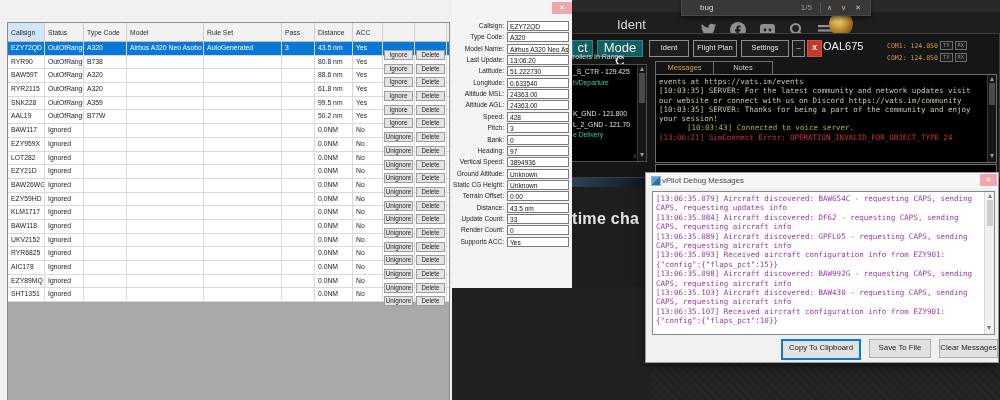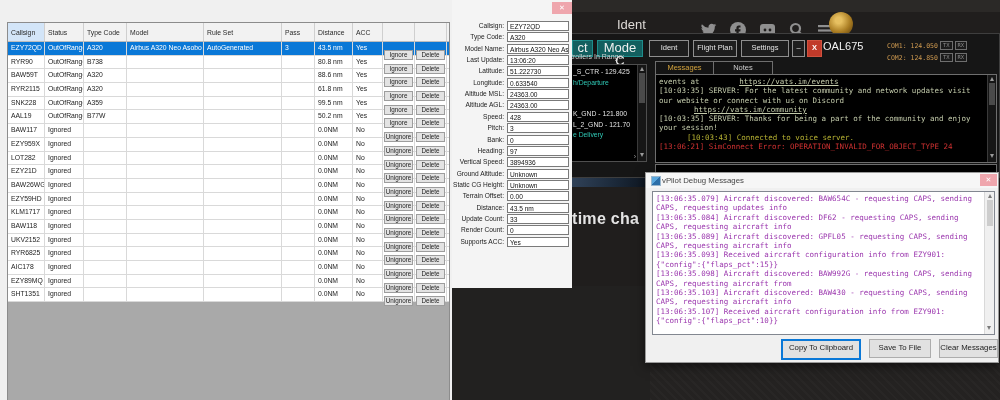--- a/index.html
+++ b/index.html
@@ -56,21 +56,21 @@
   .thumb{width:6px;background:#4a4a4a;margin:1px auto;}
   #ctrl-hchev{position:absolute;right:10px;bottom:0;color:#9a9a9a;font-size:7px;line-height:8px;}
   .tab{position:absolute;top:27px;height:13px;background:#141414;border:1px solid #6e6e6e;border-bottom:none;
     font-size:7.5px;text-align:center;line-height:12px;}
   #tab-messages{left:85px;width:57px;color:#d2a23c;}
   #tab-notes{left:143px;width:58px;color:#cccccc;}
   #msg-box{position:absolute;left:85px;top:40px;width:340px;height:87px;background:#000;border:1px solid #6e6e6e;}
   #msg-text{position:absolute;left:3px;top:2px;width:322px;font-family:"DejaVu Sans Mono",monospace;
     font-size:7.5px;line-height:9.3px;word-wrap:break-word;}
   .msg-server{color:#c3cbab;} .msg-voice{color:#b7b232;margin-left:28px;} .msg-error{color:#d03131;}
-  .msg-link{text-decoration:underline;margin-left:35px;}
+  .msg-link{}
   #msg-input{position:absolute;left:85px;top:130px;width:340px;height:12px;background:#000;border:1px solid #6e6e6e;}
 
   
   #aircraft-window{left:0;top:0;width:452px;height:400px;background:#f0f0f0;z-index:3;}
   #aw-titlebar{position:absolute;left:0;top:0;width:100%;height:16px;background:#fdfdfd;}
   #aw-title{position:absolute;left:17px;top:4px;font-size:7.5px;color:#8a8178;}
   .app-ico{position:absolute;left:5px;top:4px;width:8px;height:8px;
     background:linear-gradient(135deg,#5aa7dd 0 50%,#2c6ea8 50% 100%);border:1px solid #9ab6cc;}
   #grid{position:absolute;left:7px;top:22px;width:441px;height:378px;border:1px solid #8c8c8c;background:#a9a9a9;overflow:hidden;}
   #grid-header{display:flex;height:18px;background:#f2f2f2;border-bottom:1px solid #bdbdbd;}
@@ -117,20 +117,28 @@
 <body>
 
 <div id="canvas">
 
   <div id="bg-page" class="abs"></div>
   <div id="bookmarks-bar" class="abs">
     <span class="bm-item">myWorld</span>
     <span class="bm-item"><span class="folder-ico"></span><span>Audio</span></span>
     <span class="circle-ico"></span>
     <span class="bm-item">›</span>
+  </div>
+  <div id="find-bar" class="abs">
+    <span class="q">bug</span>
+    <span class="cnt">1/5</span>
+    <span class="sep"></span>
+    <span class="fb">∧</span>
+    <span class="fb">∨</span>
+    <span class="fb">✕</span>
   </div>
   <div id="social-row" class="abs">
     <span>
         <svg width="17" height="15" viewBox="0 0 24 20">
           <path fill="#8f8f8f" d="M23 2.3c-.8.4-1.7.6-2.6.8A4.4 4.4 0 0 0 22.4.6c-.9.5-1.8.9-2.8 1.1A4.5 4.5 0 0 0 11.9 5c0 .3 0 .7.1 1A12.8 12.8 0 0 1 2.7 1.2a4.5 4.5 0 0 0 1.4 6A4.4 4.4 0 0 1 2 6.6c0 2.1 1.5 3.9 3.5 4.4-.6.2-1.3.2-2 .1a4.5 4.5 0 0 0 4.2 3.1A9 9 0 0 1 1 16.1a12.8 12.8 0 0 0 6.9 2c8.4 0 13-6.9 13-13v-.6c.9-.6 1.6-1.4 2.1-2.2z"></path>
         </svg>
       </span>
     <span>
         <svg width="16" height="16" viewBox="0 0 16 16">
           <circle cx="8" cy="8" r="8" fill="#8f8f8f"></circle>
@@ -565,21 +573,21 @@
       <span class="app-ico" style="top:3px;"></span>
       <span id="dbg-title">vPilot Debug Messages</span>
       <span id="dbg-close" class="close-pink">✕</span>
     </div>
     <div id="dbg-text-area">
       <div id="dbg-text">
           <div>[13:06:35.079] Aircraft discovered: BAW654C - requesting CAPS, sending CAPS, requesting updates info</div>
           <div>[13:06:35.084] Aircraft discovered: DF62 - requesting CAPS, sending CAPS, requesting aircraft info</div>
           <div>[13:06:35.089] Aircraft discovered: GPFL05 - requesting CAPS, sending CAPS, requesting aircraft info</div>
           <div>[13:06:35.093] Received aircraft configuration info from EZY901: {"config":{"flaps_pct":15}}</div>
-          <div>[13:06:35.098] Aircraft discovered: BAW992G - requesting CAPS, sending CAPS, requesting aircraft from</div>
+          <div>[13:06:35.098] Aircraft discovered: BAW992G - requesting CAPS, sending CAPS, requesting aircraft info</div>
           <div>[13:06:35.103] Aircraft discovered: BAW430 - requesting CAPS, sending CAPS, requesting aircraft info</div>
           <div>[13:06:35.107] Received aircraft configuration info from EZY901: {"config":{"flaps_pct":10}}</div>
         </div>
       <div class="lscroll">
         <div class="tri-up"></div>
         <div class="thumb" style="height:26px;"></div>
         <div class="tri-down"></div>
       </div>
     </div>
     <div class="dbg-btn" id="dbg-btn-copy">Copy To Clipboard</div>

